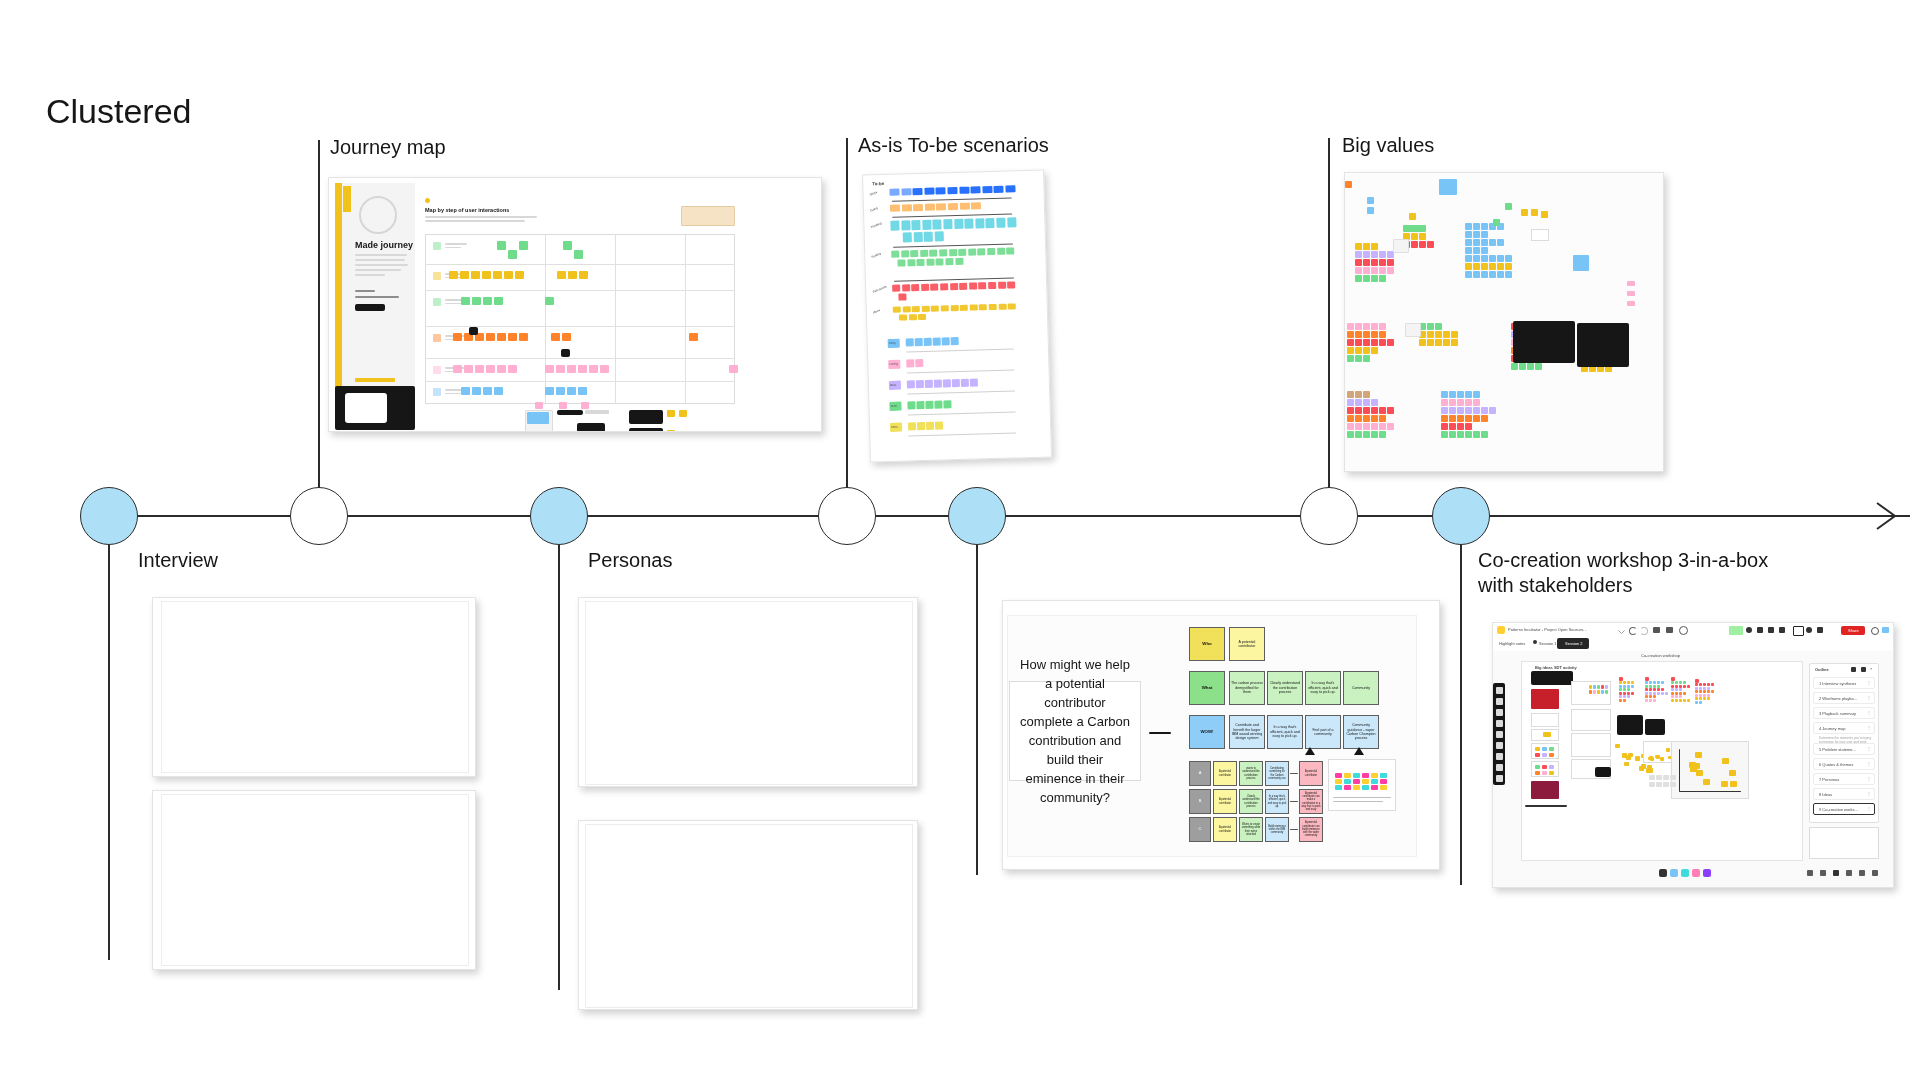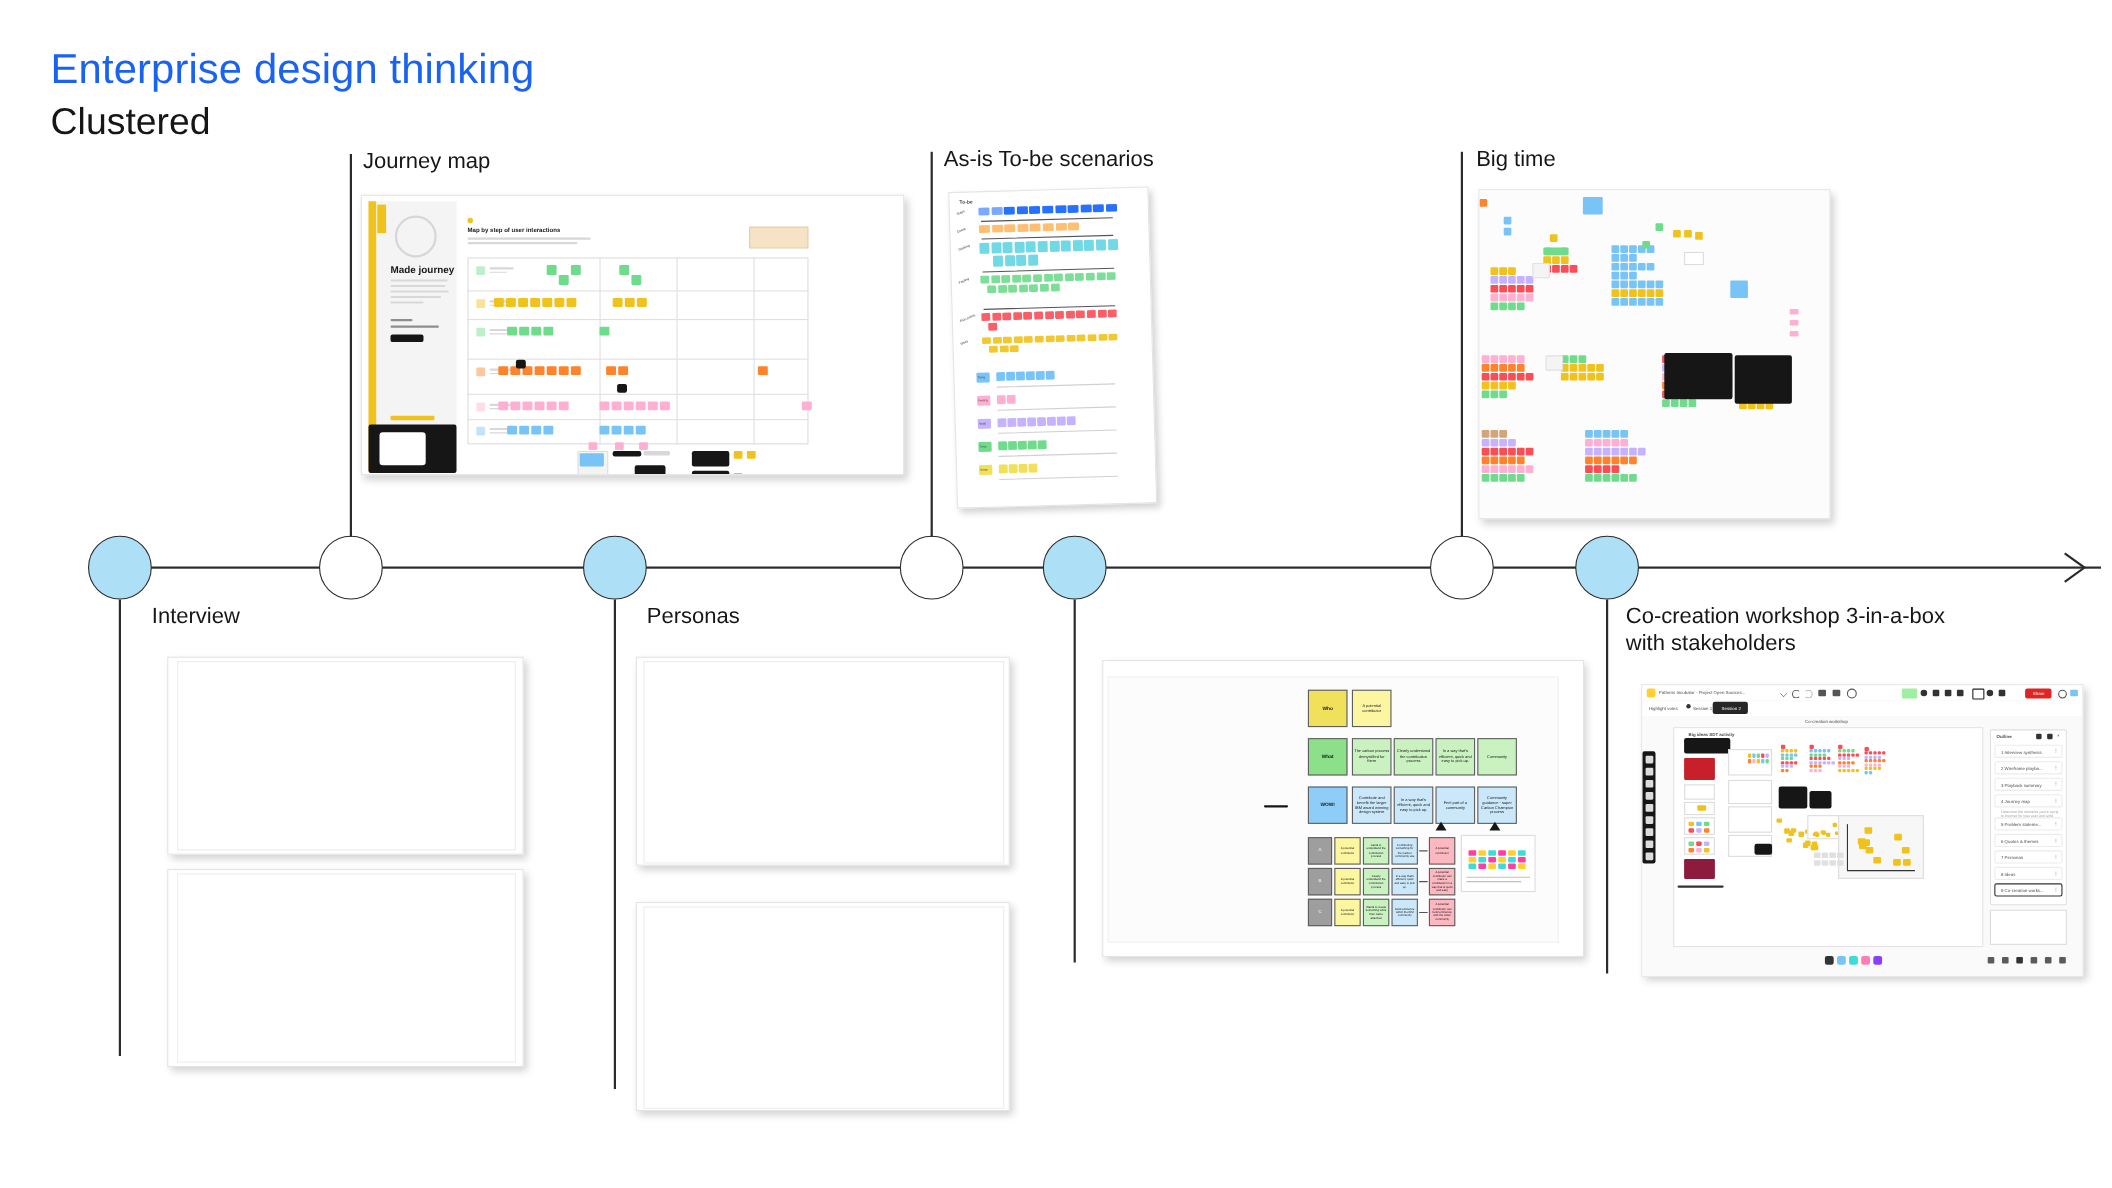--- a/index.html
+++ b/index.html
@@ -54,21 +54,20 @@
   .miro-outline{position:absolute;background:#fff;border:1px solid #e0e0e0;box-sizing:border-box;border-radius:2px;}
   .outline-row{position:absolute;left:4px;right:4px;height:12px;border:1px solid #ececec;border-radius:2px;box-sizing:border-box;}
   .ot{position:absolute;font-size:4px;color:#4a4a4a;white-space:nowrap;}
   .redbtn{position:absolute;background:#e02424;border-radius:2px;}
 </style>
 </head>
 <body>
 
 <div class="page">
 
-  <div class="title-blue" style="color: rgb(26, 99, 240);">Enterprise design thinking</div>
   <div class="title-black">Clustered</div>
 
   <div class="axis"></div>
   <svg class="arrow-head" viewBox="0 0 26 32">
     <polyline points="4,3 22,16 4,29" fill="none" stroke="#2b2b2b" stroke-width="2"></polyline>
   </svg>
 
   <div class="node fill" style="left: 80px; background: rgb(173, 224, 247);"></div>
   <div class="stem" style="left:108px;top:545px;height:415px;"></div>
   <div class="cap" style="left:138px;top:548px;width:300px;">Interview</div>
@@ -83,21 +82,21 @@
 
   <div class="node empty" style="left:818px;"></div>
   <div class="stem" style="left:846px;top:138px;height:350px;"></div>
   <div class="cap" style="left:858px;top:133px;width:340px;">As-is To-be scenarios</div>
 
   <div class="node fill" style="left: 948px; background: rgb(173, 224, 247);"></div>
   <div class="stem" style="left:976px;top:545px;height:330px;"></div>
 
   <div class="node empty" style="left:1300px;"></div>
   <div class="stem" style="left:1328px;top:138px;height:350px;"></div>
-  <div class="cap" style="left:1342px;top:133px;width:250px;">Big time</div>
+  <div class="cap" style="left:1342px;top:133px;width:250px;">Big values</div>
 
   <div class="node fill" style="left: 1432px; background: rgb(173, 224, 247);"></div>
   <div class="stem" style="left:1460px;top:545px;height:340px;"></div>
   <div class="cap" style="left:1478px;top:548px;width:300px;">Co-creation workshop 3-in-a-box with stakeholders</div>
 
   <div class="card" style="left:328px;top:177px;width:494px;height:255px;">
     <div class="card-inner">
       <div class="jm-side" style="left:6px;top:5px;width:80px;height:245px;"></div>
       <div class="jm-yellow" style="left:6px;top:5px;width:7px;height:245px;"></div>
       <div class="jm-yellow" style="left:14px;top:8px;width:8px;height:26px;"></div>
@@ -1214,20 +1213,21 @@
           <div class="n" style="left:291.5px;top:155px;width:13px;height:12px;background:#c6c6c6;border:1px solid rgba(0,0,0,.08);"></div>
           <div class="n" style="left:306px;top:155px;width:13px;height:12px;background:#c6c6c6;border:1px solid rgba(0,0,0,.08);"></div>
         </div>
       <div class="panel" style="left:6px;top:3px;width:328px;height:184px;border-color:#ededed;"></div>
     </div>
   </div>
 
   <div class="card" style="left:1002px;top:600px;width:438px;height:270px;">
     <div class="card-inner">
       <div class="panel" style="left:4px;top:14px;width:410px;height:242px;border-color:#f0f0f0;background:#fcfcfc;"></div>
+      <div class="hmw" style="left:6px;top:80px;width:132px;height:100px;">How might we help a potential contributor complete a Carbon contribution and build their eminence in their community?</div>
       <div class="bar" style="left:146px;top:131px;width:22px;height:1.6px;background:#161616;"></div>
       <div id="hills-grid">
           <div class="hill" style="left:186px;top:26px;width:36px;height:34px;background:#f1e05a;font-size:4.4px;font-weight:bold;">Who</div>
           <div class="hill" style="left:226px;top:26px;width:36px;height:34px;background:#fdf6a0;">A potential contributor</div>
           <div class="hill" style="left:186px;top:70px;width:36px;height:34px;background:#8ce08a;font-size:4.4px;font-weight:bold;">What</div>
           <div class="hill" style="left:226px;top:70px;width:36px;height:34px;background:#c9f2c0;">The carbon process demystified for them</div>
           <div class="hill" style="left:264px;top:70px;width:36px;height:34px;background:#c9f2c0;">Clearly understand the contribution process</div>
           <div class="hill" style="left:302px;top:70px;width:36px;height:34px;background:#c9f2c0;">In a way that's efficient, quick and easy to pick up.</div>
           <div class="hill" style="left:340px;top:70px;width:36px;height:34px;background:#c9f2c0;">Community</div>
           <div class="hill" style="left:186px;top:114px;width:36px;height:34px;background:#8ecdf7;font-size:4.4px;font-weight:bold;">WOW!</div>

